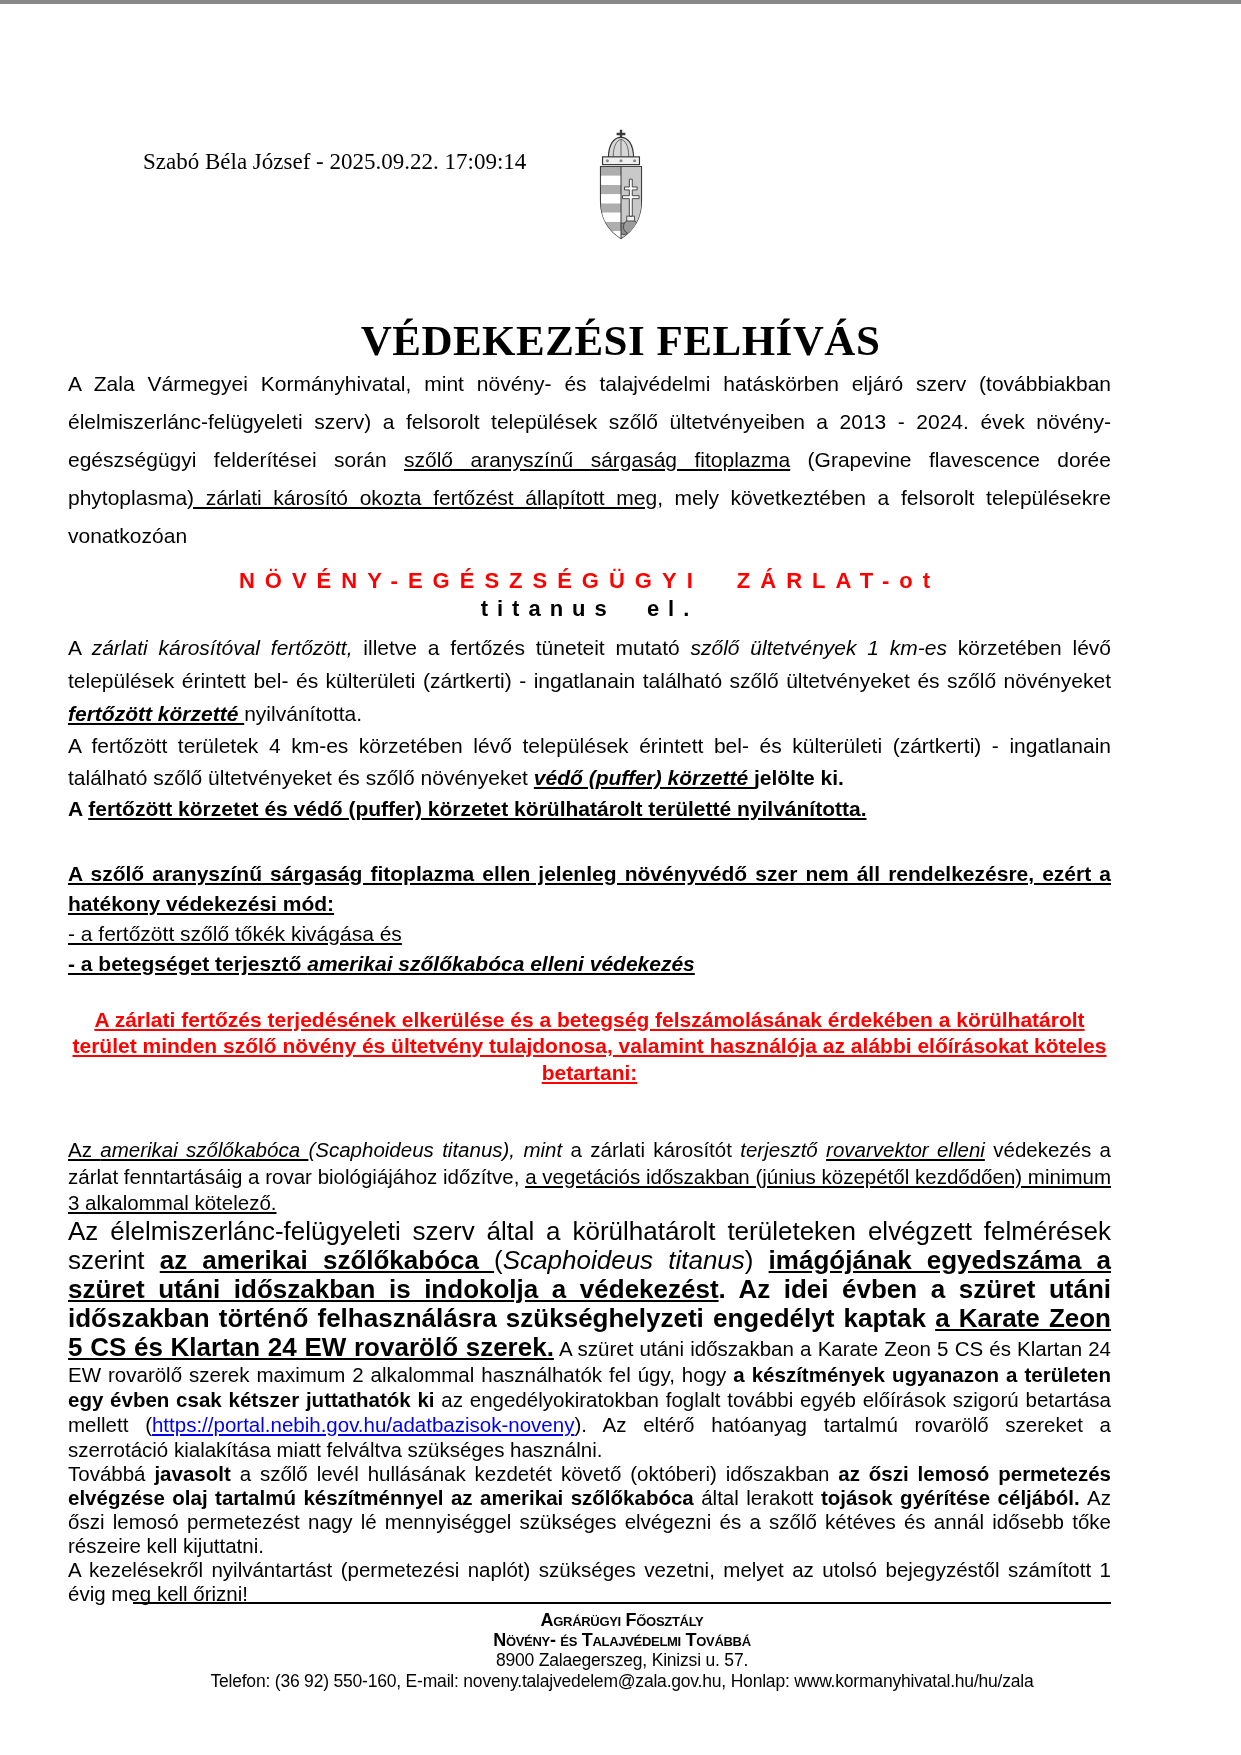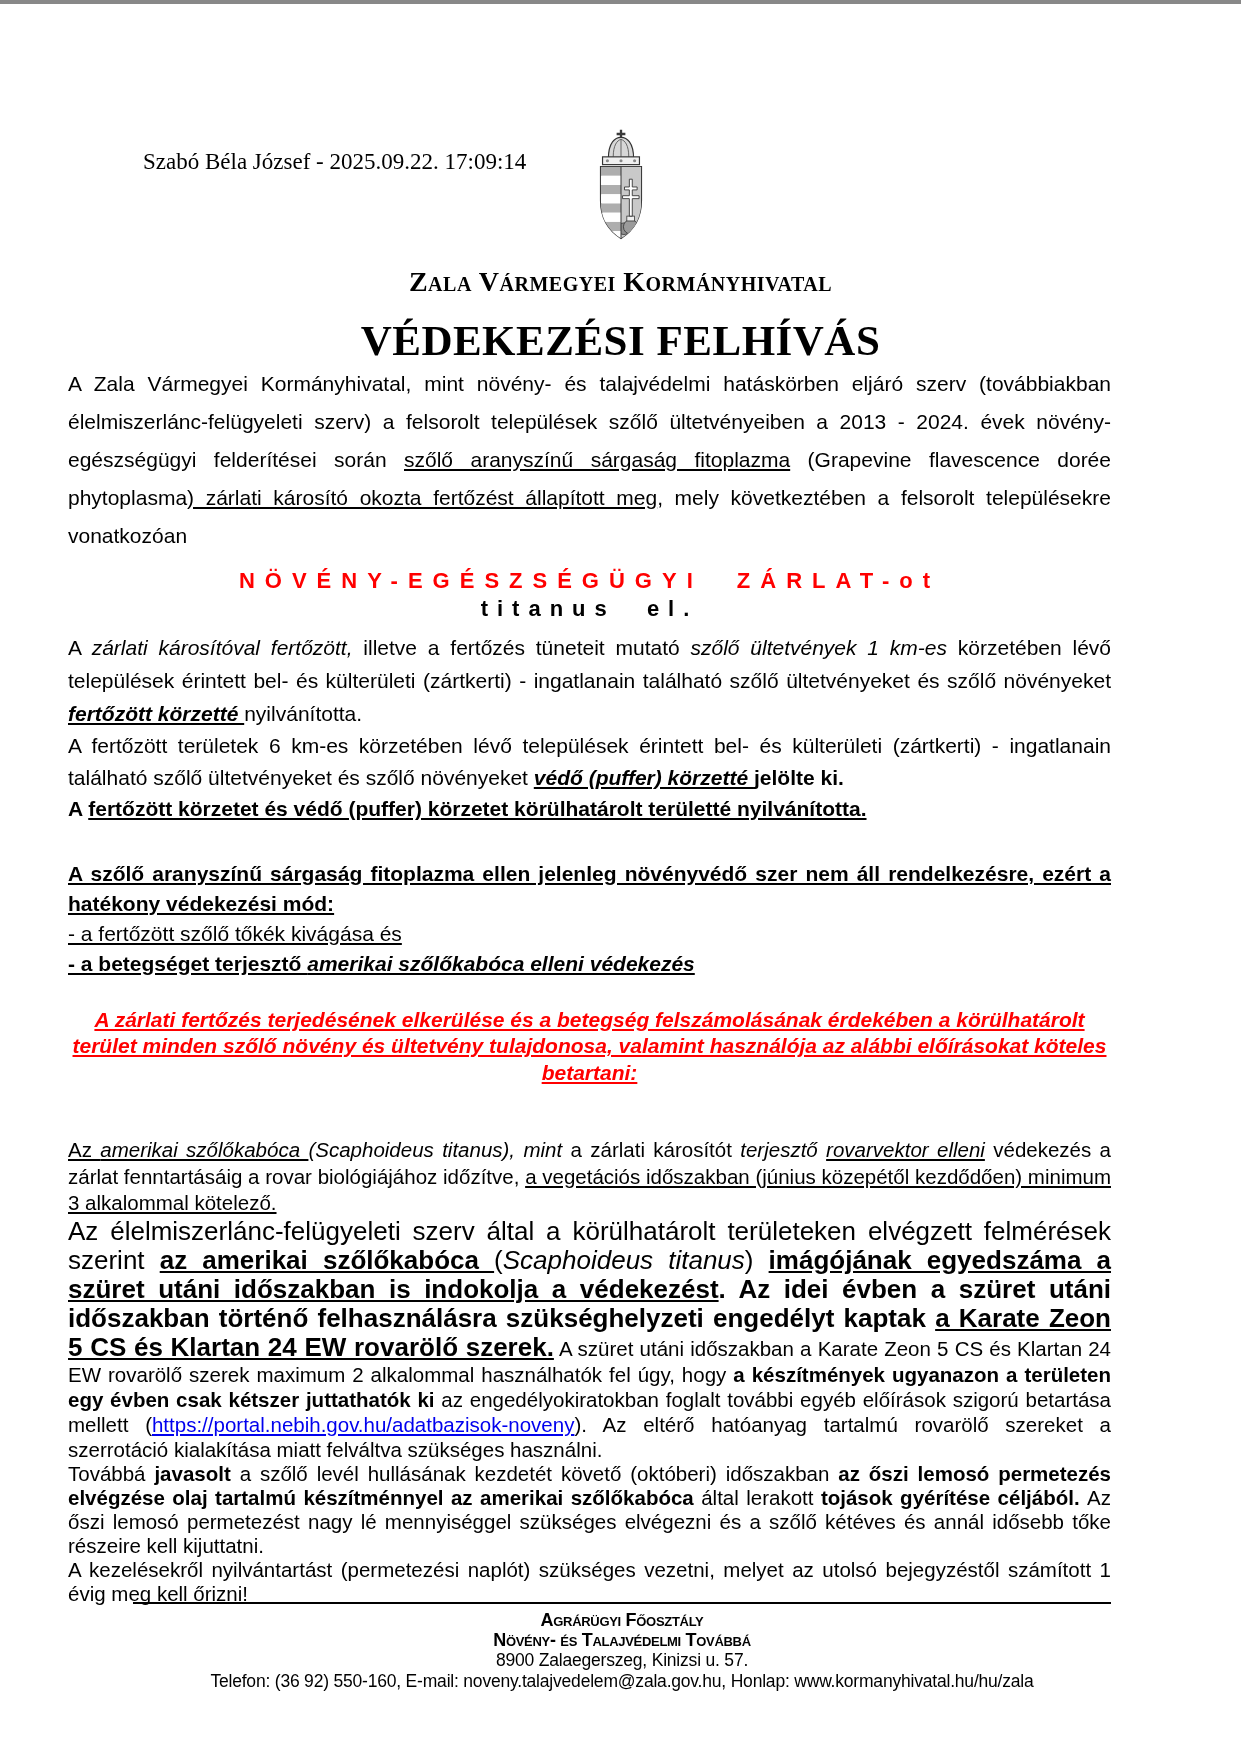--- a/index.html
+++ b/index.html
@@ -59,21 +59,21 @@
     letter-spacing:9px;word-spacing:16px;
   }
   .p-infected{margin-top:9px !important;font-size:21px;line-height:33px;}
   .p-buffer{font-size:21px;line-height:31.5px;}
   .p-delimited{font-size:21px;line-height:31.5px;}
   .p-methods{margin-top:34px !important;font-size:21px;line-height:30px;}
   .p-measure{font-size:21px;line-height:30px;}
   .p-obligation{
     margin-top:28px !important;
     text-align:center;
-    font-weight:700;font-size:21px;line-height:26.5px;font-style:italic;
+    font-weight:700;font-size:21px;line-height:26.5px;
   }
   .red{color:var(--alert-red);}
   .p-vector{margin-top:51px !important;font-size:20.5px;line-height:26.5px;}
   .p-permit{font-size:20.5px;line-height:25px;}
   .p-permit .lg{font-size:26px;line-height:29px;}
   .p-autumn{font-size:20.5px;line-height:24px;}
   .p-records{font-size:20.5px;line-height:24px;}
   
   .footer{
     position:absolute;left:133px;right:130px;top:1598px;
@@ -137,33 +137,32 @@
             <circle cx="52" cy="103" r="6" fill="#8f8f8f" stroke="#333" stroke-width="0.8"></circle>
             <circle cx="45" cy="101" r="7.5" fill="#9b9b9b" stroke="#333" stroke-width="0.8"></circle>
             <rect x="41" y="90" width="8" height="5" fill="#efefef" stroke="#333" stroke-width="0.8"></rect>
             <path d="M43.6 52 h3 v8 h5 v3 h-5 v6 h7 v3 h-7 v18 h-3 v-18 h-7 v-3 h7 v-6 h-5 v-3 h5 z" fill="#ffffff" stroke="#333" stroke-width="0.9"></path>
           </g>
         </g>
         <path d="M35 39 V113" stroke="#333" stroke-width="1"></path>
       </svg>
     </div>
 
-    <div class="org">Zala Vármegyei Kormányhivatal</div>
   </div>
 
   <h1 class="title">VÉDEKEZÉSI FELHÍVÁS</h1>
 
   <div class="body">
     <p class="just p-intro"><span>A Zala Vármegyei Kormányhivatal, mint növény- és talajvédelmi hatáskörben eljáró szerv (továbbiakban élelmiszerlánc-felügyeleti szerv) a felsorolt települések szőlő ültetvényeiben a 2013 - 2024. évek növény-egészségügyi felderítései során </span><span class="u">szőlő aranyszínű sárgaság fitoplazma</span><span> (Grapevine flavescence dorée phytoplasma</span><span class="u">) zárlati károsító okozta fertőzést állapított meg</span><span>, mely következtében a felsorolt településekre vonatkozóan</span></p>
 
     <p class="h-zarlat red">NÖVÉNY-EGÉSZSÉGÜGYI ZÁRLAT-ot</p>
     <p class="h-rendelt">titanus el.</p>
 
     <p class="just p-infected"><span>A </span><span style="font-style: italic;">zárlati károsítóval fertőzött,</span><span> illetve a fertőzés tüneteit mutató </span><span style="font-style: italic;">szőlő ültetvények 1 km-es</span><span> körzetében lévő települések érintett bel- és külterületi (zártkerti) - ingatlanain található szőlő ültetvényeket és szőlő növényeket </span><span class="u" style="font-weight: 700; font-style: italic;">fertőzött körzetté </span><span>nyilvánította.</span></p>
-    <p class="just p-buffer"><span>A fertőzött területek 6 km-es körzetében lévő települések érintett bel- és külterületi (zártkerti) - ingatlanain található szőlő ültetvényeket és szőlő növényeket </span><span class="u" style="font-weight: 700; font-style: italic;">védő (puffer) körzetté </span><span style="font-weight: 700;">jelölte ki.</span></p>
+    <p class="just p-buffer"><span>A fertőzött területek 4 km-es körzetében lévő települések érintett bel- és külterületi (zártkerti) - ingatlanain található szőlő ültetvényeket és szőlő növényeket </span><span class="u" style="font-weight: 700; font-style: italic;">védő (puffer) körzetté </span><span style="font-weight: 700;">jelölte ki.</span></p>
     <p class="p-delimited"><span style="font-weight: 700;">A </span><span class="u" style="font-weight: 700;">fertőzött körzetet és védő (puffer) körzetet körülhatárolt területté nyilvánította.</span></p>
 
     <p class="just p-methods"><span class="u" style="font-weight: 700;">A szőlő aranyszínű sárgaság fitoplazma ellen jelenleg növényvédő szer nem áll rendelkezésre, ezért a hatékony védekezési mód:</span></p>
     <p class="p-measure"><span class="u" style="font-weight: 400;">- a fertőzött szőlő tőkék kivágása és</span></p>
     <p class="p-measure"><span class="u" style="font-weight: 700;">- a betegséget terjesztő </span><span class="u" style="font-weight: 700; font-style: italic;">amerikai szőlőkabóca elleni védekezés</span></p>
 
     <p class="p-obligation red"><span class="u" style="font-weight: 700;">A zárlati fertőzés terjedésének elkerülése és a betegség felszámolásának érdekében a körülhatárolt terület minden szőlő növény és ültetvény tulajdonosa, valamint használója az alábbi előírásokat köteles betartani:</span></p>
 
     <p class="just p-vector"><span class="u">Az </span><span class="u" style="font-style: italic;">amerikai szőlőkabóca </span><span style="font-style: italic;">(Scaphoideus titanus), mint </span><span>a zárlati károsítót </span><span style="font-style: italic;">terjesztő </span><span class="u" style="font-style: italic;">rovarvektor elleni</span><span> védekezés a zárlat fenntartásáig a rovar biológiájához időzítve, </span><span class="u">a vegetációs időszakban (június közepétől kezdődően) minimum 3 alkalommal kötelező.</span></p>
     <p class="just p-permit"><span class="lg">Az élelmiszerlánc-felügyeleti szerv által a körülhatárolt területeken elvégzett felmérések szerint </span><span class="u lg" style="font-weight: 700;">az amerikai szőlőkabóca </span><span class="lg">(</span><span class="lg" style="font-style: italic;">Scaphoideus titanus</span><span class="lg">) </span><span class="u lg" style="font-weight: 700;">imágójának egyedszáma a szüret utáni időszakban is indokolja a védekezést</span><span class="lg" style="font-weight: 700;">. </span><span class="lg" style="font-weight: 700;">Az idei évben a szüret utáni időszakban történő felhasználásra szükséghelyzeti engedélyt kaptak </span><span class="u lg" style="font-weight: 700;">a Karate Zeon 5 CS és Klartan 24 EW rovarölő szerek.</span><span> A szüret utáni időszakban a Karate Zeon 5 CS és Klartan 24 EW rovarölő szerek maximum 2 alkalommal használhatók fel úgy, hogy </span><span style="font-weight: 700;">a készítmények ugyanazon a területen egy évben csak kétszer juttathatók ki </span><span>az engedélyokiratokban foglalt további egyéb előírások szigorú betartása mellett (</span><a class="lnk" style="color: rgb(0, 0, 238);">https://portal.nebih.gov.hu/adatbazisok-noveny</a><span>). Az eltérő hatóanyag tartalmú rovarölő szereket a szerrotáció kialakítása miatt felváltva szükséges használni.</span></p>

